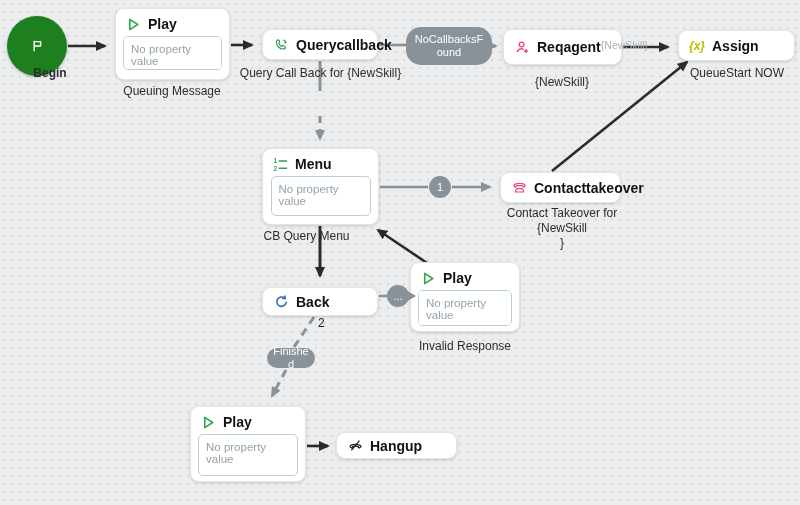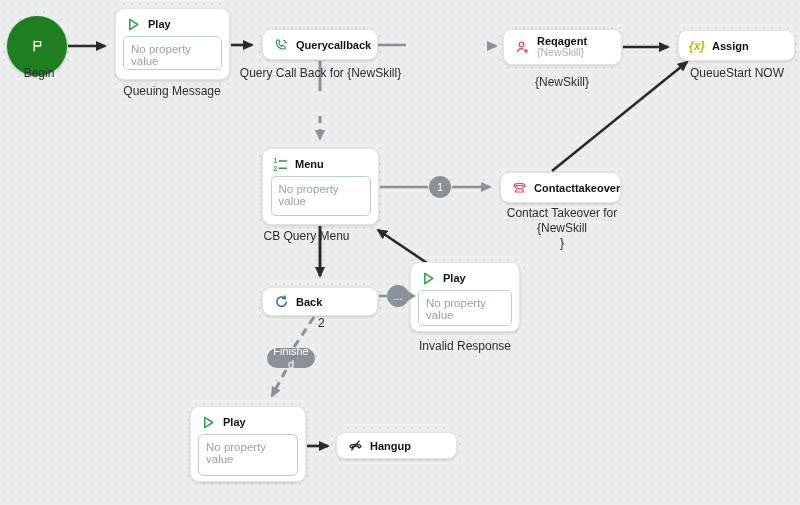--- a/index.html
+++ b/index.html
@@ -11,22 +11,22 @@
     font-family:"Liberation Sans", sans-serif;
   }
   .wires { position:absolute; left:0; top:0; z-index:1; }
   .node {
     position:absolute; z-index:2; background:#fff; box-sizing:border-box;
     border:1px solid #e2e4e6; border-radius:9px;
     box-shadow:0 1px 3px rgba(0,0,0,.15);
   }
   .node-simple { display:flex; align-items:center; gap:7px; padding:0 10px; }
   .node-head { display:flex; align-items:center; gap:7px; padding:7px 9px 4px; }
-  .title { font-size:11px; font-weight:bold; color:#121212; white-space:nowrap; }
-  .tcol { display:flex; flex-direction:column; line-height:1.05; }
+  .title { font-size:14px; font-weight:bold; color:#121212; white-space:nowrap; }
+  .tcol { display:flex; flex-direction:row; line-height:1.05; }
   .subtitle { font-size:10.5px; color:#a9b1b7; }
   .icon { width:16px; height:16px; flex:0 0 16px; display:flex; align-items:center; justify-content:center; }
   .glyph { font-size:12px; font-weight:bold; font-style:italic; color:#b9c200; }
   .prop {
     display:block; margin:0 auto; box-sizing:border-box; resize:none; outline:none;
     border:1px solid #b7cfdc; border-radius:5px; background:#fff;
     font-family:"Liberation Sans", sans-serif; font-size:11.5px; padding:6px 7px; color:#8d979e;
   }
   .prop::placeholder { color:#98a2a9; opacity:1; }
   .caption {
@@ -82,21 +82,21 @@
   </svg>
 
   <div class="begin" style="left:7px;top:16px;width:60px;height:60px;">
     <span class="icon">
       <svg viewBox="0 0 20 20" width="22" height="22">
           <path d="M6.5 3.5v13" stroke="#fff" stroke-width="1.8" fill="none"></path>
           <path d="M6.5 4.5h8v5.5h-8" fill="none" stroke="#fff" stroke-width="1.8" stroke-linejoin="round"></path>
         </svg>
     </span>
   </div>
-  <div class="caption" style="left:9px;top:66px;width:60px;">Begin</div>
+  <div class="caption" style="left:20px;top:66px;width:60px;font-weight:bold;">Begin</div>
 
   <div class="node" style="left:115px;top:8px;width:115px;height:72px;">
     <div class="node-head">
       <span class="icon">
         <svg viewBox="0 0 16 16" width="15" height="15">
             <path d="M4 2.5 L12.5 8 L4 13.5 Z" fill="none" stroke="#3aa655" stroke-width="1.8" stroke-linejoin="round"></path>
           </svg>
       </span>
       <span class="title">Play</span>
     </div>
@@ -109,20 +109,21 @@
       <svg viewBox="0 0 16 16" width="15" height="15" fill="none" stroke="#2f9e4e" stroke-width="1.3">
         <path d="M4.2 3c.8 0 1.6 1.1 1.9 2.1.2.7-.3 1.3-.9 1.7.5 1.5 1.7 2.7 3.1 3.2.4-.6 1-1.1 1.7-.9 1 .3 2.1 1.1 2.1 1.9 0 1-1.2 1.8-2.3 1.8-3.7 0-7.2-3.4-7.2-7.2 0-1.1.7-2.6 1.6-2.6z"></path>
         <path d="M9.3 3.2a3.6 3.6 0 0 1 3.3 2.6"></path>
           <path d="M12 4.2 L12.8 6 L11 6.4"></path>
       </svg>
     </span>
     <span class="title">Querycallback</span>
   </div>
   <div class="caption" style="left:228px;top:66px;width:185px;">Query Call Back for {NewSkill}</div>
 
+  <div class="badge" style="left:406px;top:27px;width:86px;height:38px;border-radius:15px;">NoCallbacksFound</div>
 
   <div class="node node-simple" style="left:503px;top:29px;width:119px;height:36px;">
     <span class="icon">
       <svg viewBox="0 0 16 16" width="15" height="15" fill="none" stroke="#e84b77" stroke-width="1.5">
         <circle cx="7" cy="4.8" r="2.5"></circle>
         <path d="M2.5 13c.5-2.4 2.2-3.7 4.4-3.7.9 0 1.8.3 2.5.8"></path>
         <path d="M11.7 9.7v4.2 M9.6 11.8h4.2" stroke-width="1.6"></path>
       </svg>
     </span>
     <span class="tcol">

